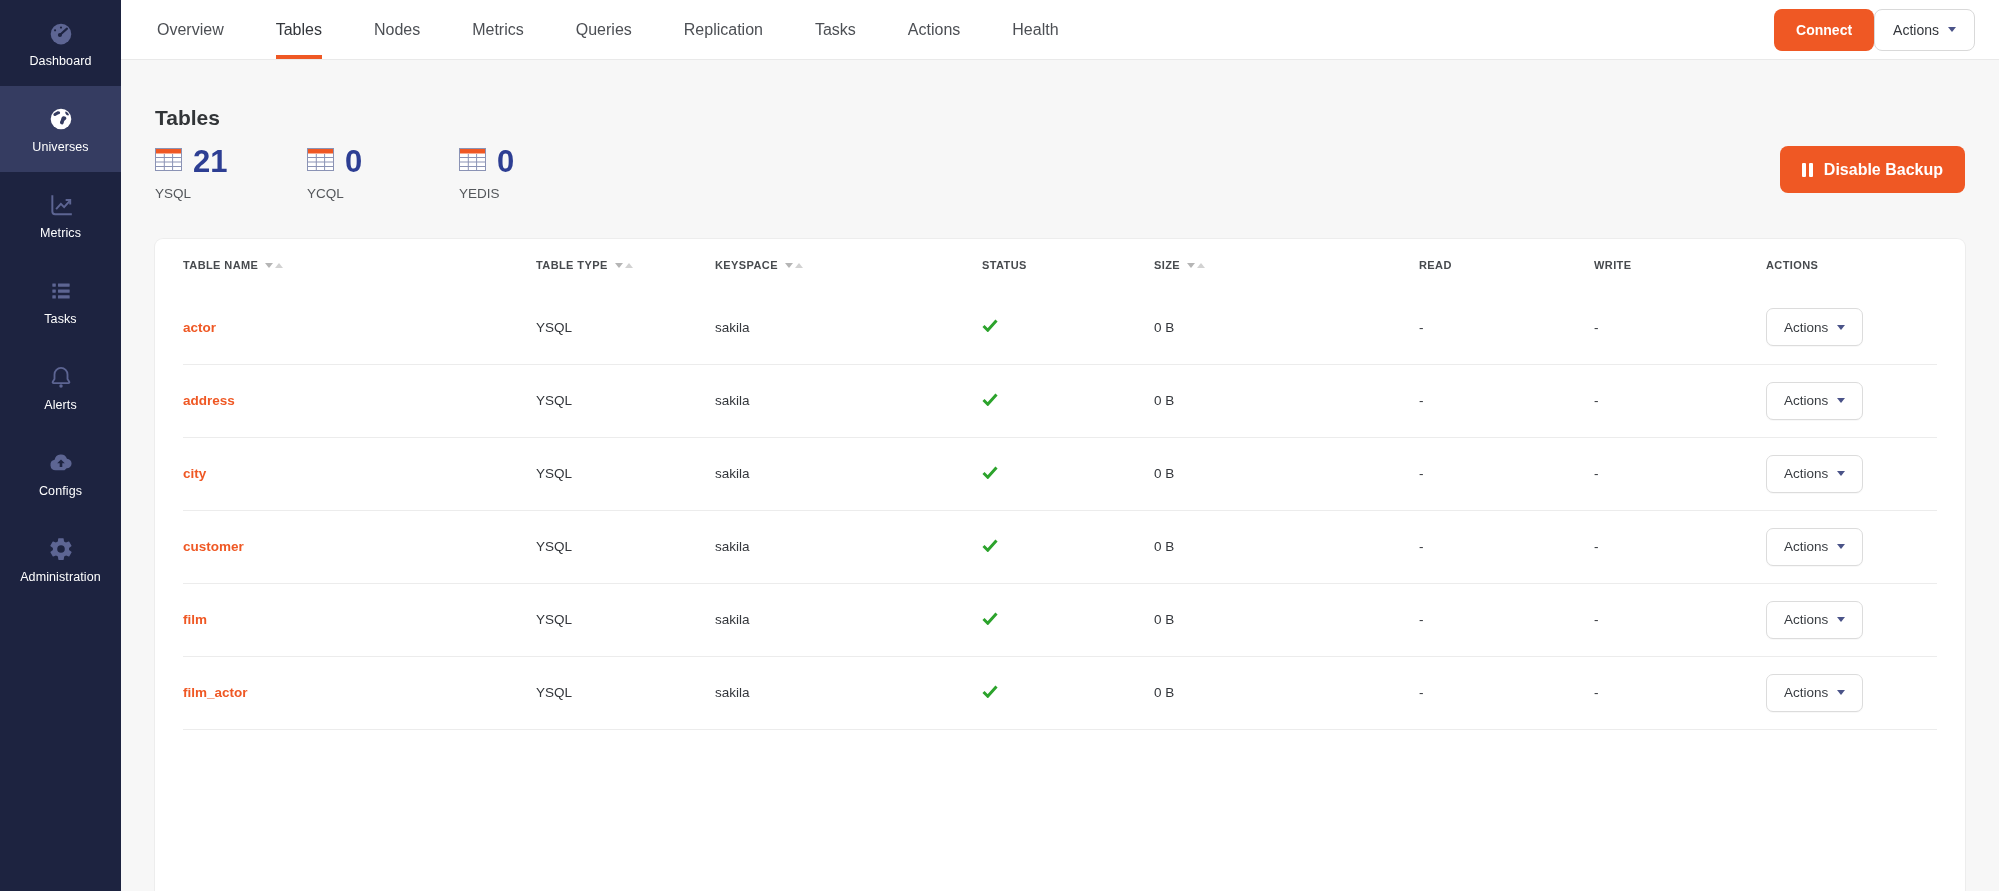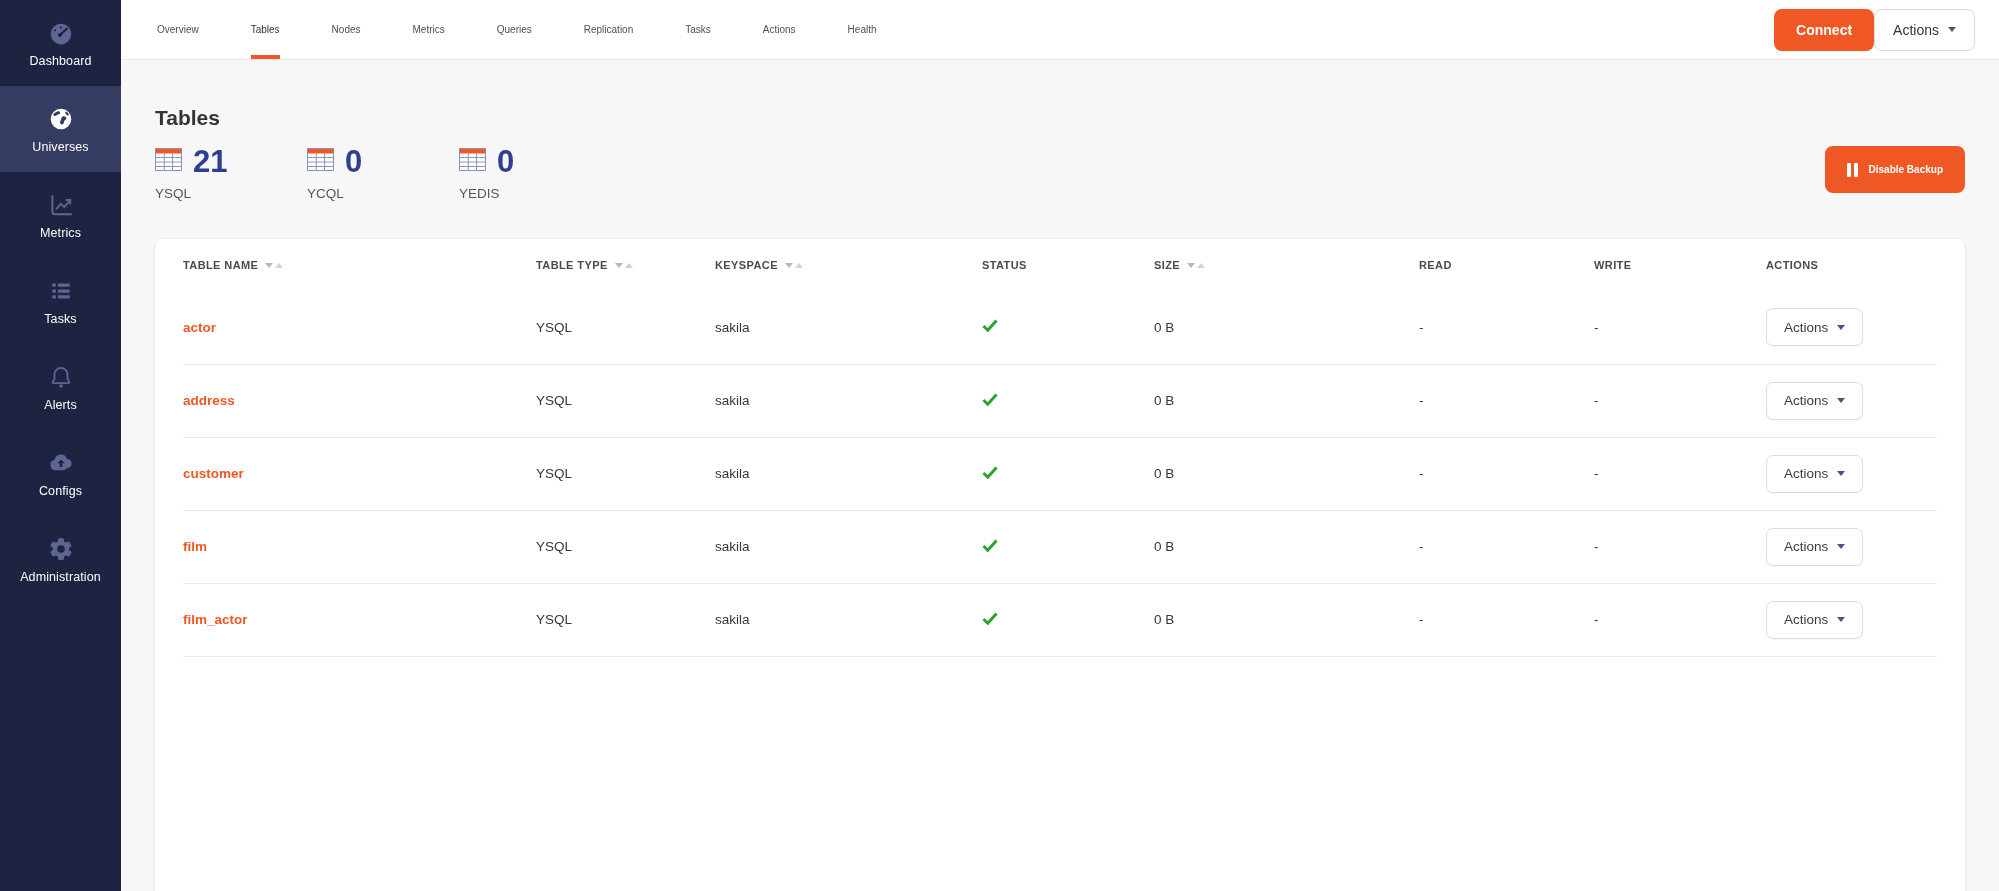--- a/index.html
+++ b/index.html
@@ -20,40 +20,40 @@
   .side-item .side-icon{width:30px;height:28px;color:#5d6593;display:flex;align-items:center;justify-content:center;}
   .side-item .side-icon svg{width:28px;height:26px;}
   .side-item .side-label{font-size:12.5px;color:#fff;letter-spacing:.1px;}
   .side-item.active{background:var(--sidebar-active);}
   .side-item.active .side-icon{color:#fff;}
 
   
   .main{flex:1;display:flex;flex-direction:column;min-width:0;}
   .topbar{height:60px;background:#fff;border-bottom:1px solid #e9e9e9;display:flex;align-items:stretch;padding:0 24px 0 36px;flex-shrink:0;}
   .tabs{display:flex;align-items:stretch;}
-  .tab{display:flex;align-items:center;padding:0 26px;font-size:10px;color:#4c4f54;cursor:pointer;position:relative;white-space:nowrap;}
+  .tab{display:flex;align-items:center;padding:0 26px;font-size:16px;color:#4c4f54;cursor:pointer;position:relative;white-space:nowrap;}
   .tab:first-child{padding-left:0;}
   .tab.active{color:#33363b;}
   .tab.active::after{content:"";position:absolute;left:26px;right:26px;bottom:0;height:4px;background:var(--orange);}
   .tab:first-child.active::after{left:0;}
   .topbar-actions{margin-left:auto;display:flex;align-items:center;gap:0;}
   .btn{border:none;cursor:pointer;font-family:inherit;display:inline-flex;align-items:center;justify-content:center;}
   .btn-orange{background:var(--orange);color:#fff;font-weight:700;font-size:14px;height:42px;padding:0 22px;border-radius:8px;}
   .btn-white{background:#fff;border:1px solid #d9d9d9;color:#33363b;font-size:14px;height:42px;padding:0 18px;border-radius:8px;gap:9px;}
   .caret{width:0;height:0;border-left:4.5px solid transparent;border-right:4.5px solid transparent;border-top:5px solid #4a5388;display:inline-block;}
 
   
   .content{padding:46px 34px 0 34px;flex:1;min-height:0;}
   .page-title{font-size:21px;font-weight:700;color:#323538;}
   .stats-row{display:flex;align-items:flex-start;margin-top:16px;}
   .stat{width:152px;}
   .stat-top{display:flex;align-items:center;gap:11px;}
   .stat-count{font-size:31px;font-weight:600;color:var(--count-blue);line-height:1;}
   .stat-label{margin-top:9px;font-size:13.5px;color:#54575b;}
-  .disable-backup{margin-left:auto;height:47px;padding:0 22px;border-radius:8px;background:var(--orange);color:#fff;font-size:10px;font-weight:700;gap:11px;}
+  .disable-backup{margin-left:auto;height:47px;padding:0 22px;border-radius:8px;background:var(--orange);color:#fff;font-size:16px;font-weight:700;gap:11px;}
   .pause-icon{display:inline-flex;gap:3px;}
   .pause-icon::before,.pause-icon::after{content:"";width:4px;height:14px;background:#fff;border-radius:1px;}
 
   
   .card{margin-top:38px;background:#fff;border-radius:8px;box-shadow:0 0 0 1px #ededed,0 1px 2px rgba(0,0,0,.03);padding:0 28px;height:680px;}
   table{width:100%;border-collapse:collapse;table-layout:fixed;}
   thead th{height:52px;vertical-align:middle;text-align:left;font-size:11px;font-weight:700;color:#474a4e;letter-spacing:.4px;white-space:nowrap;}
   tbody td{height:73px;vertical-align:middle;border-bottom:1px solid #ececec;font-size:13.5px;color:#33363b;}
   .table-link{color:var(--orange);font-weight:600;text-decoration:none;cursor:pointer;}
   .sort-icons{display:inline-flex;gap:2px;margin-left:7px;vertical-align:1px;cursor:pointer;}
@@ -292,20 +292,37 @@
                   </span></td>
                 <td>0 B</td>
                 <td>-</td>
                 <td>-</td>
                 <td><button class="btn row-actions">
                     <span>Actions</span>
                     <span class="caret"></span>
                   </button></td>
               </tr>
               <tr>
+                <td><a class="table-link">city</a></td>
+                <td>YSQL</td>
+                <td>sakila</td>
+                <td><span class="status-ok">
+                    <svg width="16" height="13" viewBox="0 0 17 14" fill="none" stroke="var(--green)" stroke-width="3.2">
+                      <path d="M1.5 7.5l4.6 4.6L15.5 1.6"></path>
+                    </svg>
+                  </span></td>
+                <td>0 B</td>
+                <td>-</td>
+                <td>-</td>
+                <td><button class="btn row-actions">
+                    <span>Actions</span>
+                    <span class="caret"></span>
+                  </button></td>
+              </tr>
+              <tr>
                 <td><a class="table-link">customer</a></td>
                 <td>YSQL</td>
                 <td>sakila</td>
                 <td><span class="status-ok">
                     <svg width="16" height="13" viewBox="0 0 17 14" fill="none" stroke="var(--green)" stroke-width="3.2">
                       <path d="M1.5 7.5l4.6 4.6L15.5 1.6"></path>
                     </svg>
                   </span></td>
                 <td>0 B</td>
                 <td>-</td>

